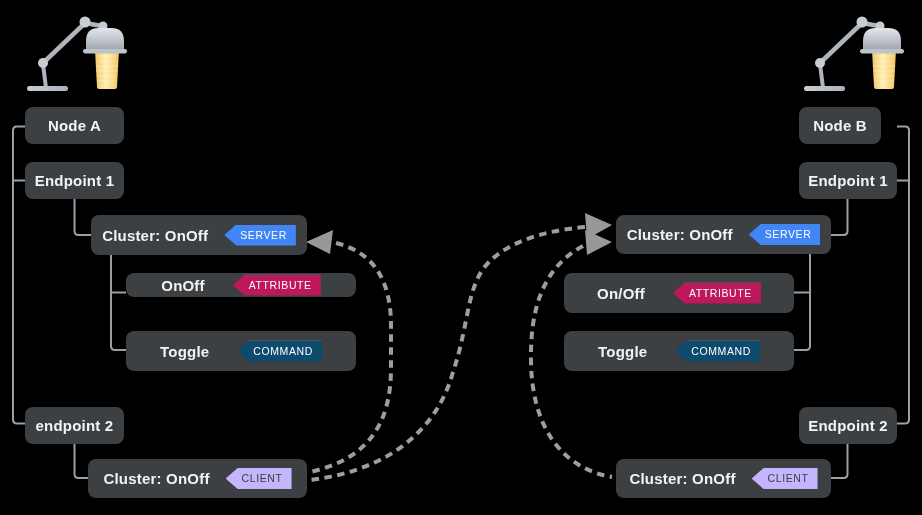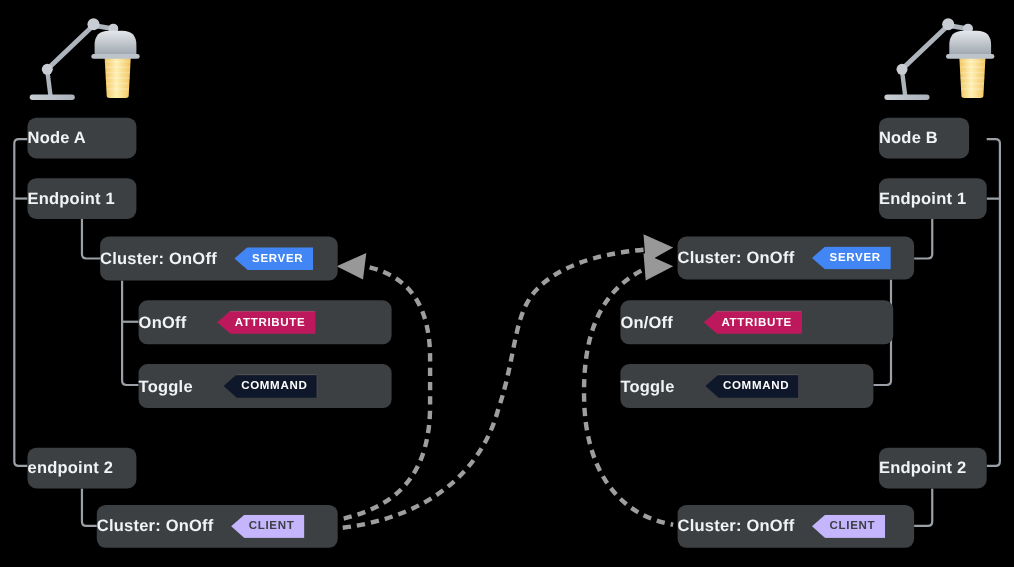--- a/index.html
+++ b/index.html
@@ -3,34 +3,34 @@
 <meta charset="utf-8">
 <style>
   html,body{margin:0;padding:0;background:#000;}
   .canvas{
     position:relative;width:922px;height:515px;background:#000;overflow:hidden;
     font-family:"Liberation Sans","DejaVu Sans",sans-serif;
   }
   .overlay{position:absolute;left:0;top:0;width:922px;height:515px;}
   .box{
     position:absolute;background:#3C4043;border-radius:8px;color:#F1F3F4;
-    display:flex;align-items:center;justify-content:flex-start;
+    display:flex;align-items:center;justify-content:center;
     font-size:15px;font-weight:700;letter-spacing:.2px;
   }
   .cluster{gap:16px;}
   .member{gap:28px;}
   .badge{
     display:inline-block;height:21px;line-height:21px;
-    font-size:10.5px;font-weight:700;letter-spacing:.6px;color:#fff;
+    font-size:10.5px;font-weight:400;letter-spacing:.6px;color:#fff;
     padding:0 9px 0 16px;
     clip-path:polygon(0 50%,12px 0,100% 0,100% 100%,12px 100%);
   }
   .badge.server{background:#4285F4;}
   .badge.attribute{background:#be185d;filter:drop-shadow(0 0 1px rgba(190,235,200,.8));}
-  .badge.command{background:#0f172a;filter:drop-shadow(0 0 1px rgba(250,200,190,.7));}
+  .badge.command{background:#0c4a6e;filter:drop-shadow(0 0 1px rgba(250,200,190,.7));}
   .badge.client{background:#c4b5fd;color:#3C4043;}
   .lbl{white-space:nowrap;}
 </style>
 </head>
 <body>
 
 <div class="canvas">
 
   <svg class="overlay" viewBox="0 0 922 515">
     <defs>
@@ -107,21 +107,21 @@
 
   <div class="box" style="left:25px;top:162px;width:99px;height:37px">
     <span class="lbl">Endpoint 1</span>
   </div>
 
   <div class="box cluster" style="left:91px;top:215px;width:216px;height:40px">
     <span class="lbl">Cluster: OnOff</span>
     <span class="badge server">SERVER</span>
   </div>
 
-  <div class="box member" style="left:126px;top:273px;width:230px;height:40px">
+  <div class="box member" style="left:126px;top:273px;width:230px;height:24px">
     <span class="lbl">OnOff</span>
     <span class="badge attribute">ATTRIBUTE</span>
   </div>
 
   <div class="box member" style="left:126px;top:331px;width:230px;height:40px">
     <span class="lbl">Toggle</span>
     <span class="badge command">COMMAND</span>
   </div>
 
   <div class="box" style="left:25px;top:407px;width:99px;height:37px">
@@ -139,21 +139,21 @@
 
   <div class="box" style="left:799px;top:162px;width:98px;height:37px">
     <span class="lbl">Endpoint 1</span>
   </div>
 
   <div class="box cluster" style="left:616px;top:215px;width:215px;height:39px">
     <span class="lbl">Cluster: OnOff</span>
     <span class="badge server">SERVER</span>
   </div>
 
-  <div class="box member" style="left:564px;top:273px;width:248px;height:40px">
+  <div class="box member" style="left:564px;top:273px;width:230px;height:40px">
     <span class="lbl">On/Off</span>
     <span class="badge attribute">ATTRIBUTE</span>
   </div>
 
   <div class="box member" style="left:564px;top:331px;width:230px;height:40px">
     <span class="lbl">Toggle</span>
     <span class="badge command">COMMAND</span>
   </div>
 
   <div class="box" style="left:799px;top:407px;width:98px;height:37px">

